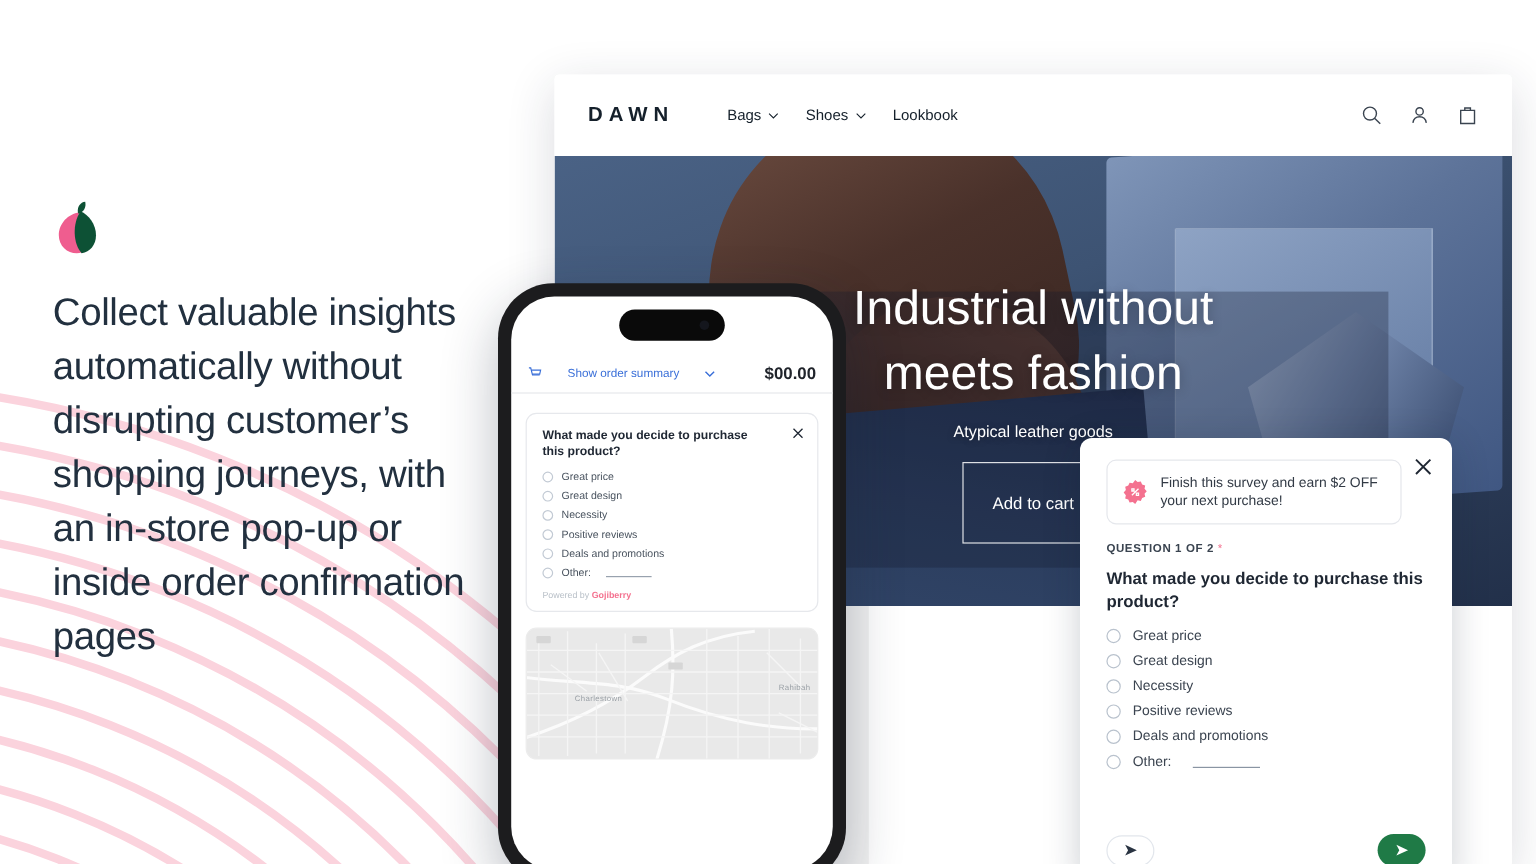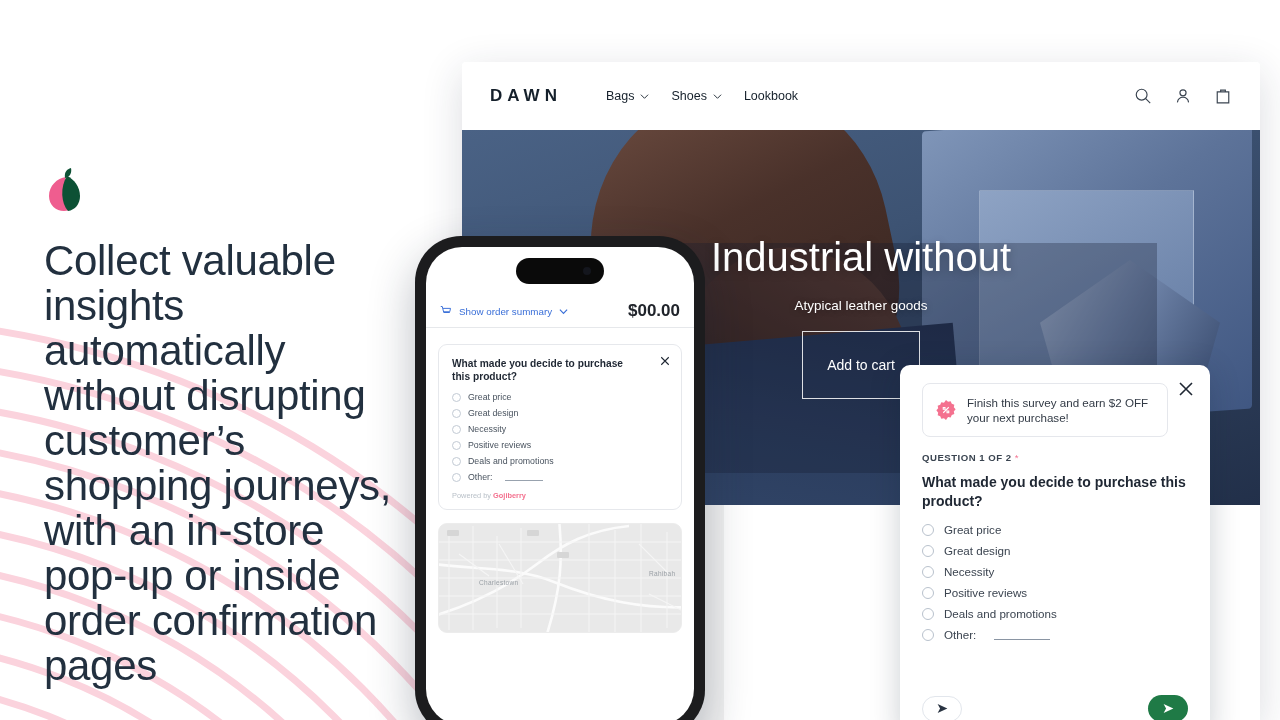--- a/index.html
+++ b/index.html
@@ -12,21 +12,21 @@
   #stage { position: relative; width: 1280px; height: 720px; background:#fff; overflow:hidden; }
 
   
   .arcs { position:absolute; left:-140px; bottom:-470px; width:900px; height:900px; pointer-events:none; }
   .arcs svg { width:100%; height:100%; display:block; }
 
   
   .left-col { position:absolute; left:44px; top:168px; width:370px; }
   .logo-berry { width:46px; height:52px; display:block; margin-bottom:18px; }
   .headline {
-    font-size:42px; line-height:45px; color:#22303f; font-weight:400;
+    font-size:32px; line-height:45px; color:#22303f; font-weight:400;
     letter-spacing:-0.3px;
   }
 
   
   .desktop {
     position:absolute; left:462px; top:62px; width:798px; height:660px;
     background:#fff; border-radius:4px; overflow:hidden;
     box-shadow: 0 10px 40px rgba(30,40,60,.16);
   }
   .dk-header {
@@ -130,24 +130,24 @@
   .phone {
     position:absolute; left:415px; top:236px; width:290px; height:500px;
     background:#1c1c1e; border-radius:46px; padding:11px;
     box-shadow:0 18px 46px rgba(25,35,55,.30); z-index:7;
   }
   .phone-screen { width:100%; height:100%; background:#fff; border-radius:36px; overflow:hidden; position:relative; }
   .island { position:absolute; left:50%; transform:translateX(-50%); top:11px; width:88px; height:26px; background:#0a0a0a; border-radius:14px; z-index:4; }
   .island .cam { position:absolute; right:13px; top:50%; transform:translateY(-50%); width:8px; height:8px; border-radius:50%; background:#14161d; }
   .ph-summary {
     margin-top:48px; height:33px; border-bottom:1px solid #e6e8eb;
-    display:flex; align-items:center; padding:0 14px; gap:7px;
+    display:flex; align-items:center; padding:0 14px; gap:21px;
   }
   .ph-sum-link { font-size:9.8px; color:#3a6fd8; }
-  .ph-total { margin-left:auto; font-size:17px; font-weight:700; color:#20242b; }
+  .ph-total { margin-left:auto; font-size:14px; font-weight:700; color:#20242b; }
   .ph-thanks { padding:18px 14px 0 14px; display:flex; gap:12px; align-items:center; }
   .check-circle { width:36px; height:36px; border-radius:50%; background:#1f7a46; flex:none; display:flex; align-items:center; justify-content:center; }
   .conf-num { font-size:8.6px; color:#5a646f; }
   .thanks-txt { font-size:12.6px; color:#20242b; margin-top:4px; }
   .ph-survey {
     margin:16px 12px 0 12px; border:1px solid #e6e8ec; border-radius:9px;
     padding:12px 13px 9px 13px; position:relative; background:#fff;
   }
   .ph-survey-close { position:absolute; right:11px; top:11px; width:10px; height:10px; cursor:pointer; }
   .ph-q { font-size:10.2px; line-height:13px; font-weight:700; color:#1f2733; width:180px; }
@@ -236,20 +236,21 @@
       <div class="hero-model"></div>
       <div class="hero-model2"></div>
       <div class="hero-bag-lg"></div>
       <div class="hero-bag-panel"></div>
       <div class="hero-bag-geo"></div>
       <div class="hero-jeans"></div>
       <div class="hero-scrim"></div>
       <div class="hero-copy">
         <div class="hero-title">
           <div>Industrial without</div>
+          <div>meets fashion</div>
         </div>
         <div class="hero-sub">Atypical leather goods</div>
         <button class="hero-cta">Add to cart</button>
       </div>
     </div>
 
     <div class="dk-products">
       <div class="prod-card">
         <svg class="bag-sm" viewBox="0 0 94 82">
           <path d="M30 34c0-12 5-18 17-18s17 6 17 18" stroke="#c4726d" stroke-width="5" fill="none"></path>

